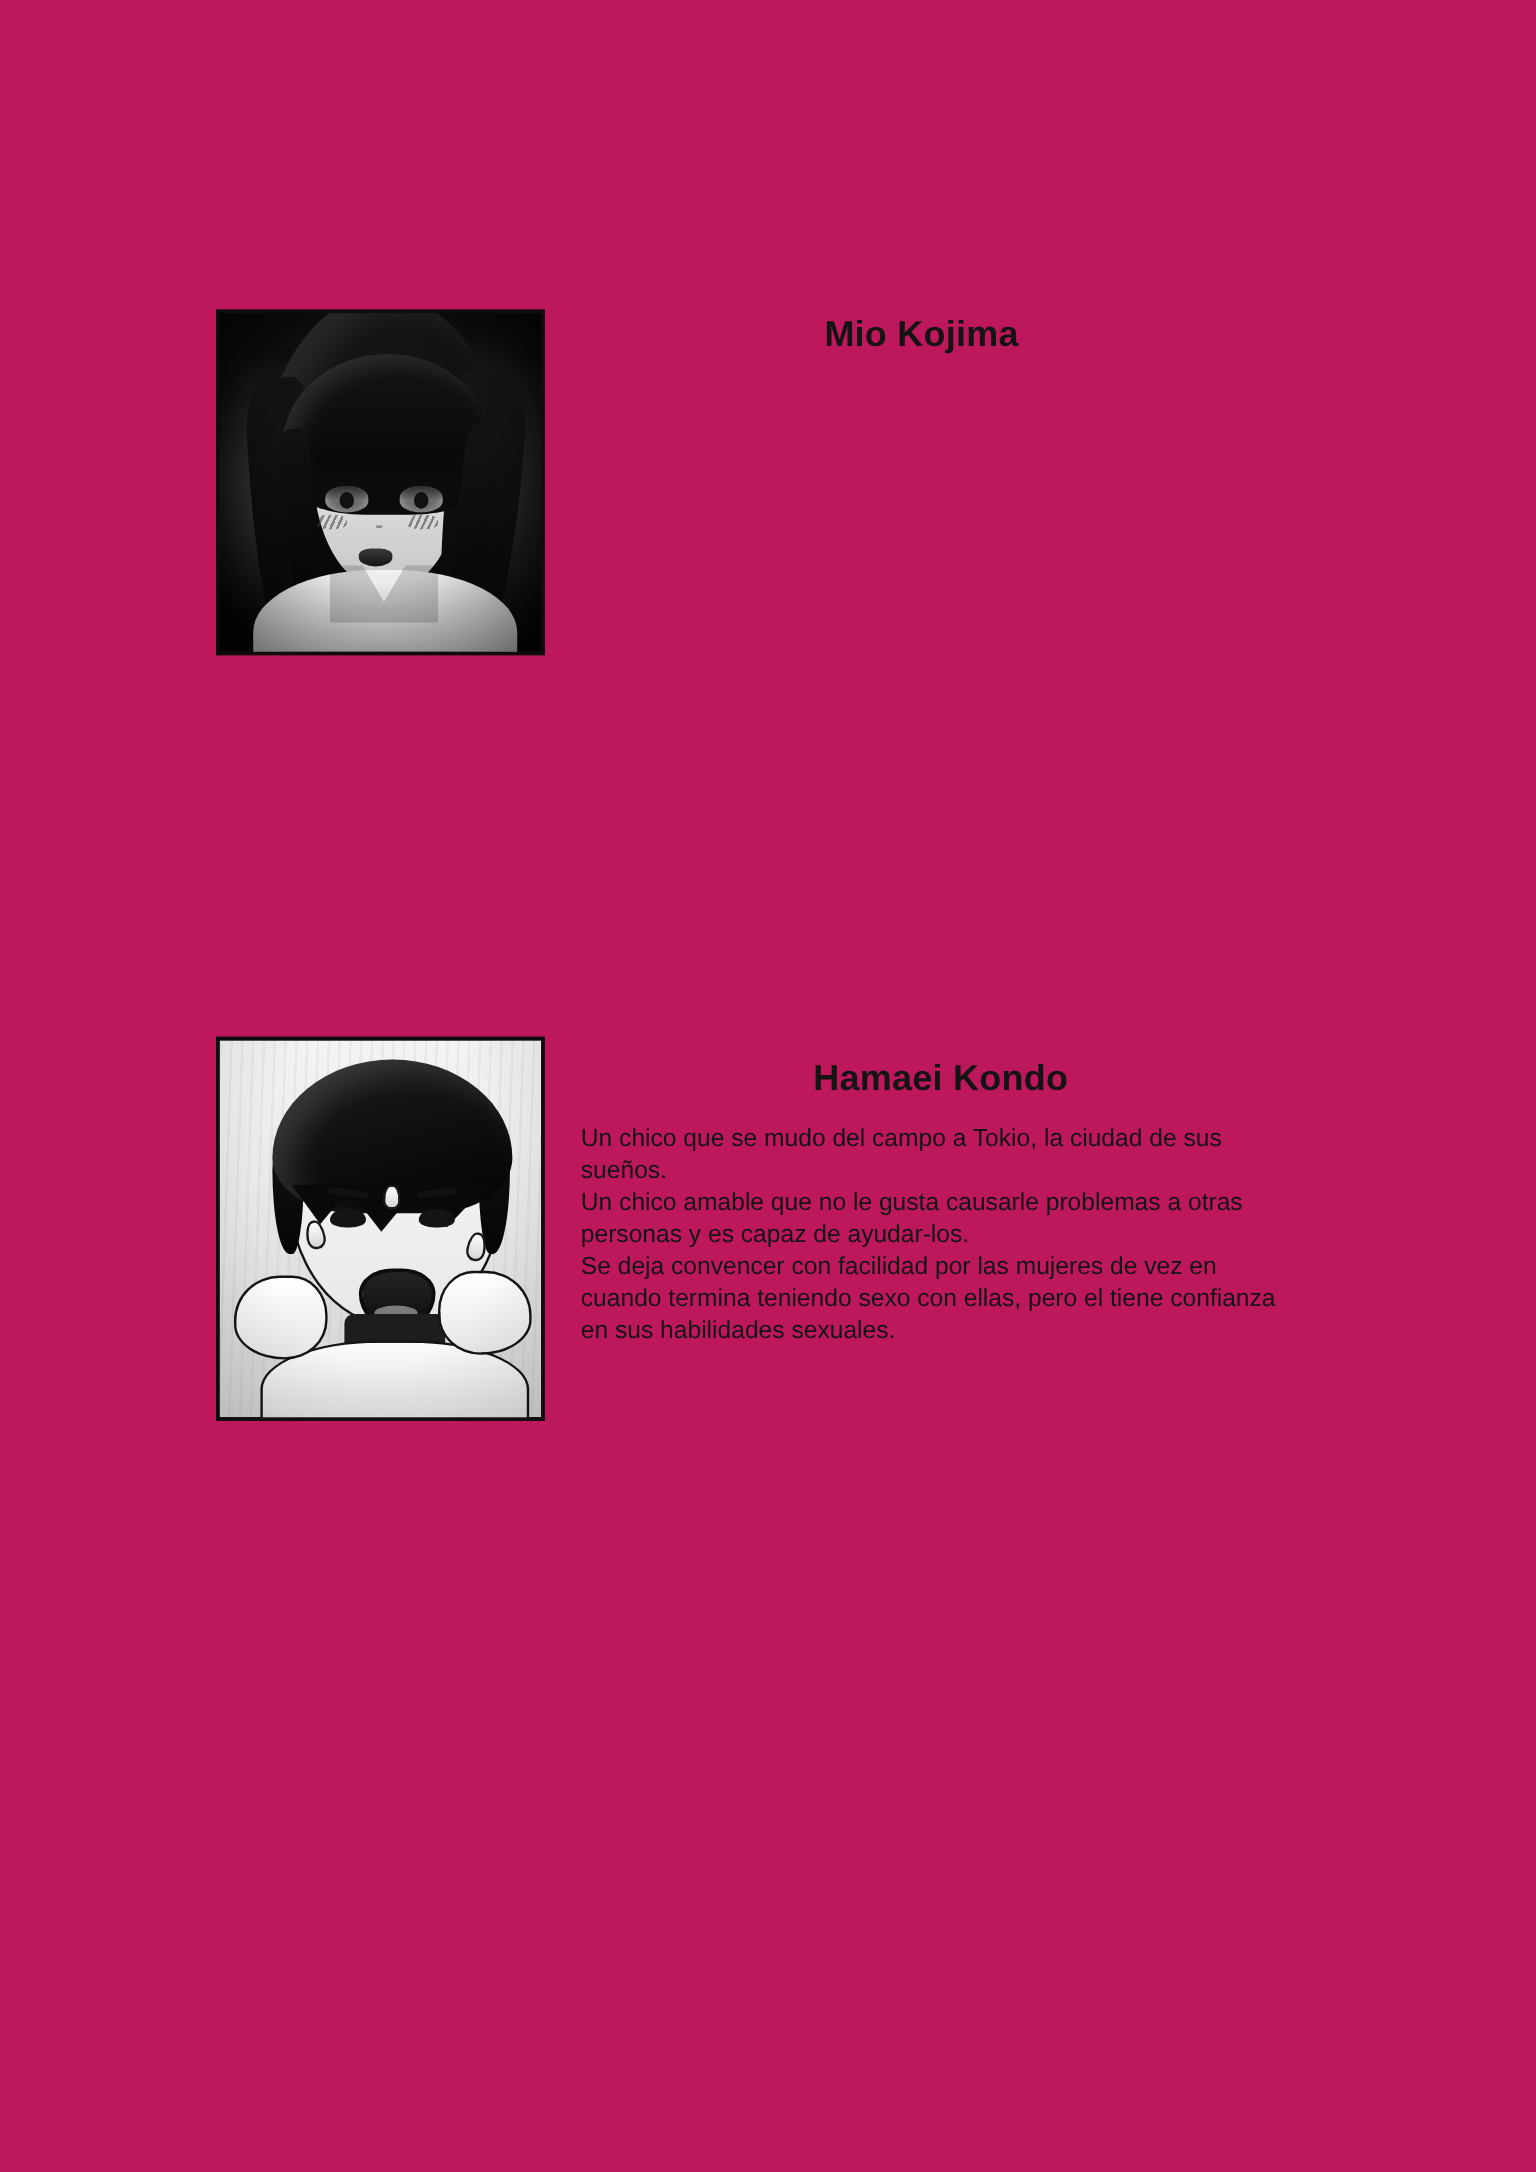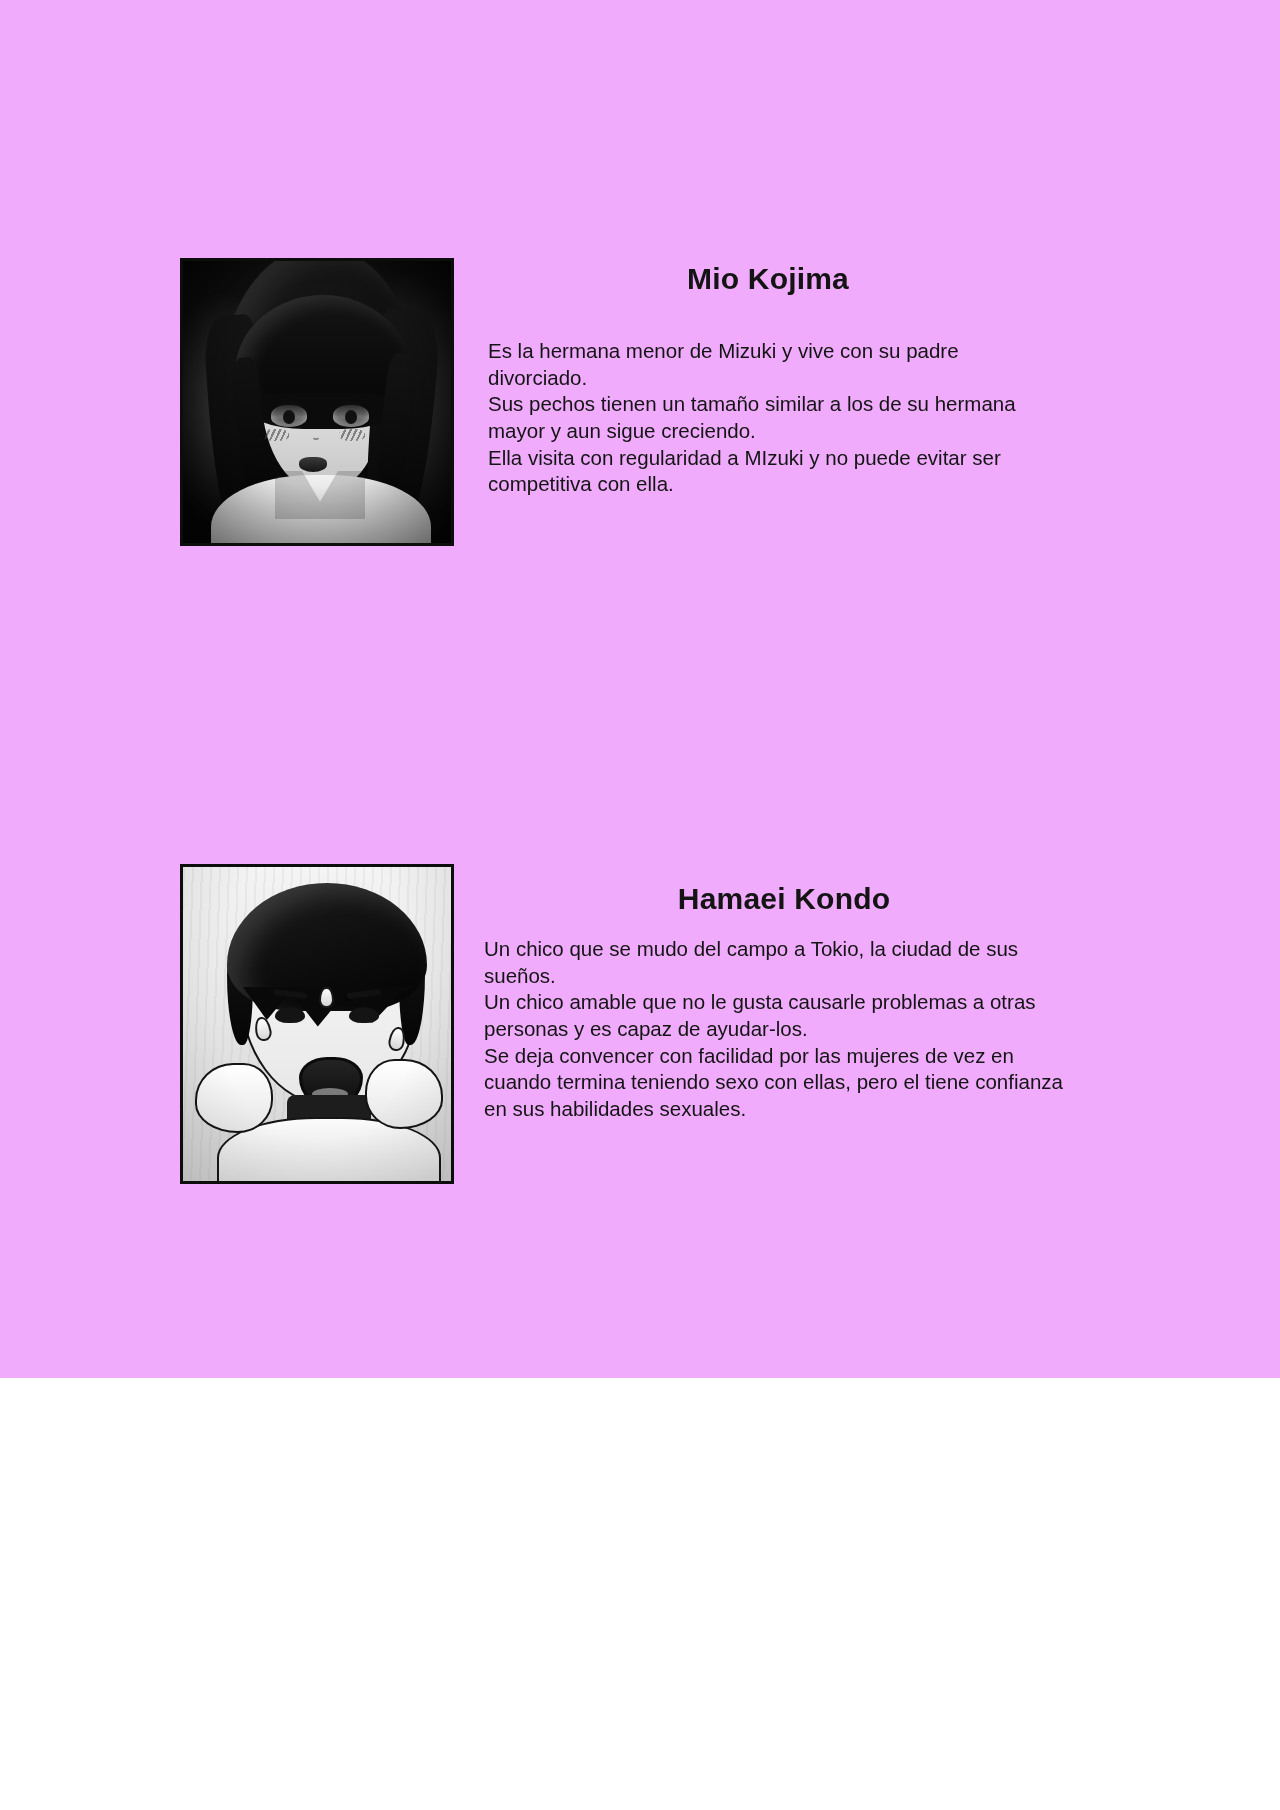--- a/index.html
+++ b/index.html
@@ -12,22 +12,22 @@
     height: 1810px;
     font-family: "Liberation Sans", sans-serif;
     color: #111111;
     position: relative;
     overflow: hidden;
   }
 
   .page {
     position: relative;
     width: 1280px;
-    height: 1378px;
-    background: #f0abfc;
+    height: 1810px;
+    background: #be185d;
     text-decoration: underline;
   }
 
   
   .char-block {
     position: absolute;
     display: flex;
     align-items: flex-start;
   }
 
@@ -340,23 +340,20 @@
         <div class="mio-hairfront-l"></div>
         <div class="mio-hairfront-r"></div>
         <div class="mio-body"></div>
         <div class="mio-collar"></div>
         <div class="mio-vignette"></div>
       </div>
     </div>
 
     <div class="text-col">
       <div class="char-name">Mio Kojima</div>
-      <div class="char-desc">Es la hermana menor de Mizuki y vive con su padre divorciado.
-Sus pechos tienen un tamaño similar a los de su hermana mayor y aun sigue creciendo.
-Ella visita con regularidad a MIzuki y no puede evitar ser competitiva con ella.</div>
     </div>
   </div>
 
   <div class="char-block" id="block-hamaei">
 
     <div class="portrait">
       <div class="portrait-inner">
         <div class="ham-bg"></div>
         <div class="ham-bg-streaks"></div>
         <div class="ham-head"></div>

